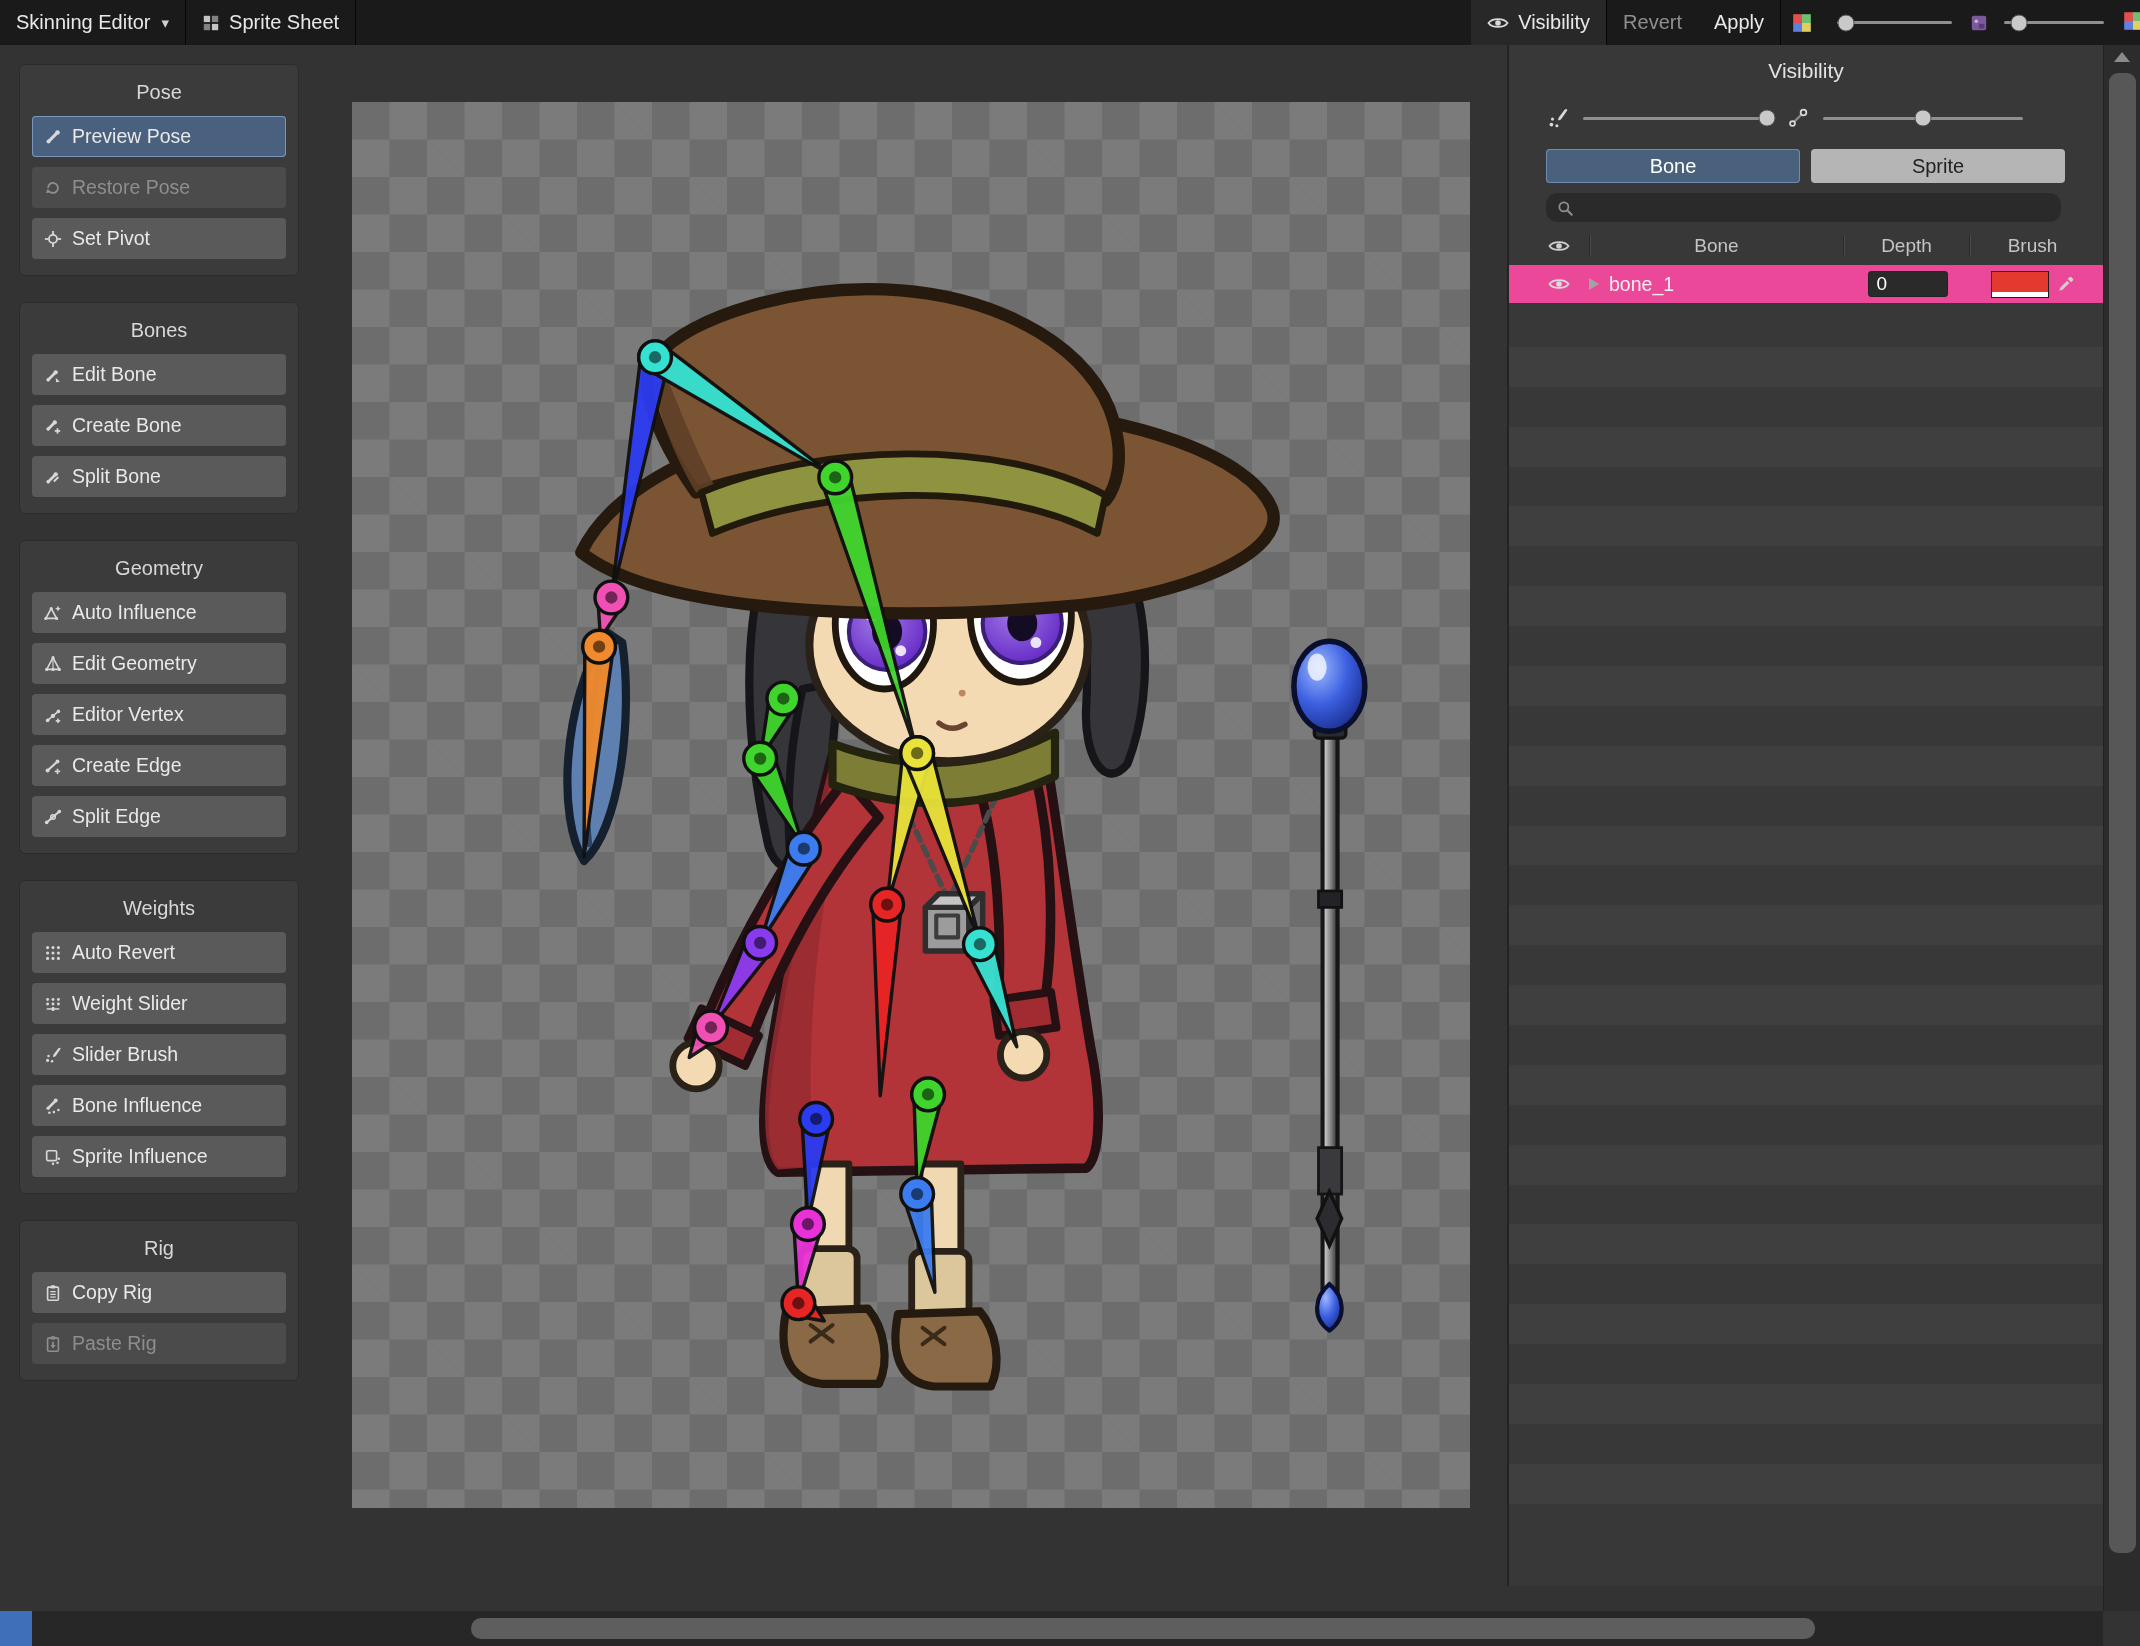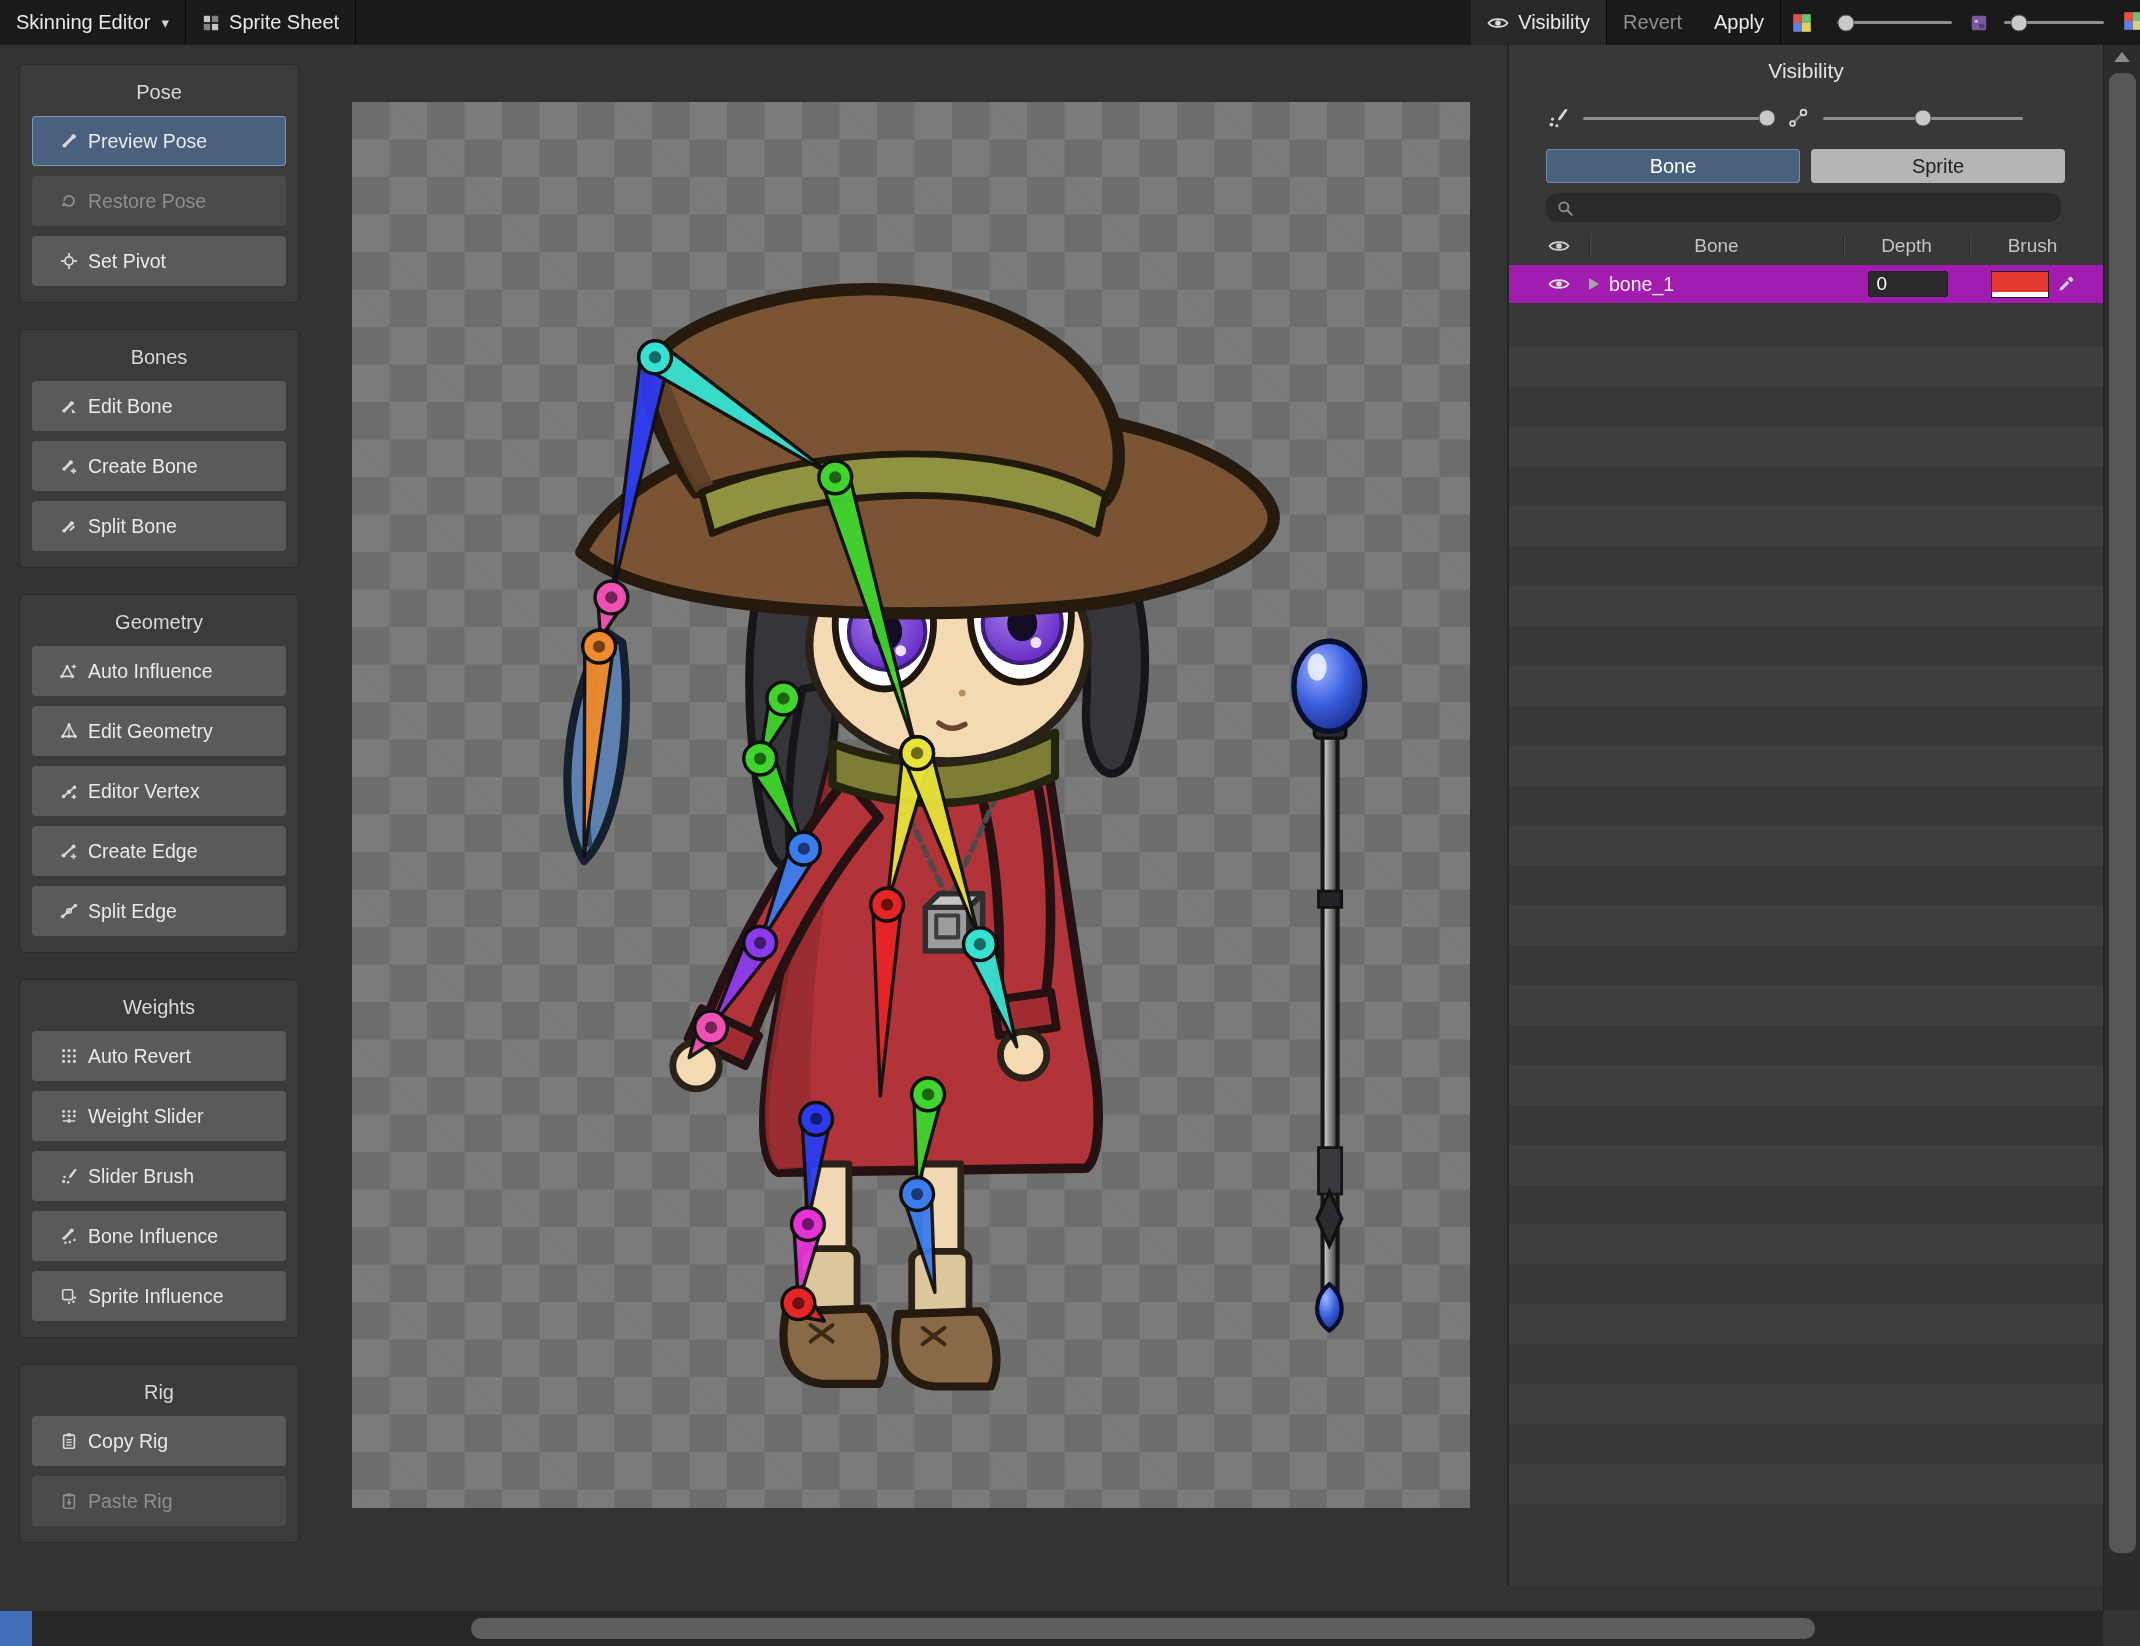--- a/index.html
+++ b/index.html
@@ -21,21 +21,21 @@
   .hslider{position:relative;height:3px;background:#8f8f8f;border-radius:2px;}
   .hslider .handle{position:absolute;top:50%;transform:translate(-50%,-50%);width:15px;height:15px;
                    border-radius:50%;background:#c9c9c9;border:1px solid #555;cursor:pointer;}
   #tb-slider1{width:115px;margin:0 14px;}
   #tb-slider2{width:100px;margin:0 12px;}
   #tb-edge-icon{width:18px;height:26px;overflow:hidden;margin-left:6px;}
   
   #left-panel{position:absolute;left:19px;top:64px;width:280px;display:flex;flex-direction:column;gap:26px;}
   .group{background:#3b3b3b;border:1px solid #2b2b2b;border-radius:6px;padding:14px 0 16px;}
   .group-title{text-align:center;color:#d8d8d8;font-size:20px;line-height:27px;margin-bottom:4px;}
-  .group-btn{display:flex;align-items:center;gap:10px;height:50px;margin:10px 12px 0;padding:0 28px;
+  .group-btn{display:flex;align-items:center;gap:10px;height:41px;margin:10px 12px 0;padding:0 12px;
              background:#5a5a5a;border-radius:4px;color:#e9e9e9;font-size:19.5px;cursor:pointer;}
   .group-btn.selected{background:#49617e;box-shadow:inset 0 0 0 1px #7a96ba;}
   .group-btn.disabled{background:#4b4b4b;color:#8e8e8e;cursor:default;}
   .group-btn.disabled .icn{color:#8e8e8e;}
   
   #canvas{position:absolute;left:352px;top:102px;width:1118px;height:1406px;
     background-color:#6d6d6d;
     background-image:
       linear-gradient(45deg,#7b7b7b 25%,transparent 25%,transparent 75%,#7b7b7b 75%),
       linear-gradient(45deg,#7b7b7b 25%,transparent 25%,transparent 75%,#7b7b7b 75%);
@@ -57,21 +57,21 @@
   #vp-search input{flex:1;background:transparent;border:none;outline:none;color:#e8e8e8;font-size:18px;
                    font-family:"Liberation Sans",sans-serif;}
   .vrow{display:flex;align-items:center;box-sizing:border-box;padding:0 8px 0 20px;}
   .col-eye{width:60px;display:flex;justify-content:center;}
   .col-bone{flex:1;display:flex;align-items:center;}
   .col-depth{width:125px;display:flex;justify-content:center;align-items:center;}
   .col-color{width:125px;display:flex;justify-content:center;align-items:center;gap:8px;}
   #vp-header{position:absolute;top:184px;left:0;right:0;height:34px;color:#c4c4c4;font-size:19px;}
   #vp-header .col-bone{justify-content:center;}
   .hsep{width:1px;height:22px;background:#2a2a2a;box-shadow:1px 0 0 #4a4a4a;}
-  #vp-row0{position:absolute;top:220px;left:0;right:0;height:38px;background:#a21caf;font-size:19.5px;color:#f0f0f0;}
+  #vp-row0{position:absolute;top:220px;left:0;right:0;height:38px;background:#ec4899;font-size:19.5px;color:#f0f0f0;}
   .tri-right{width:0;height:0;border-left:10px solid #a3a3a3;border-top:6.5px solid transparent;
              border-bottom:6.5px solid transparent;margin-right:10px;}
   .depth-input{width:80px;height:26px;background:#2a2a2a;border:1px solid #222;border-radius:3px;
                color:#fff;font-size:19px;padding:0 8px;font-family:"Liberation Sans",sans-serif;box-sizing:border-box;}
   .color-swatch{width:56px;height:25px;border:1px solid #1d1d1d;display:flex;flex-direction:column;cursor:pointer;}
   .color-swatch .cmain{flex:1;}
   .color-swatch .calpha{height:5px;background:#fff;}
   #stripe-container{position:absolute;top:262px;left:0;right:0;bottom:46px;overflow:hidden;}
   .stripe{height:39.9px;}
   .stripe.odd{background:#3f3f3f;}

